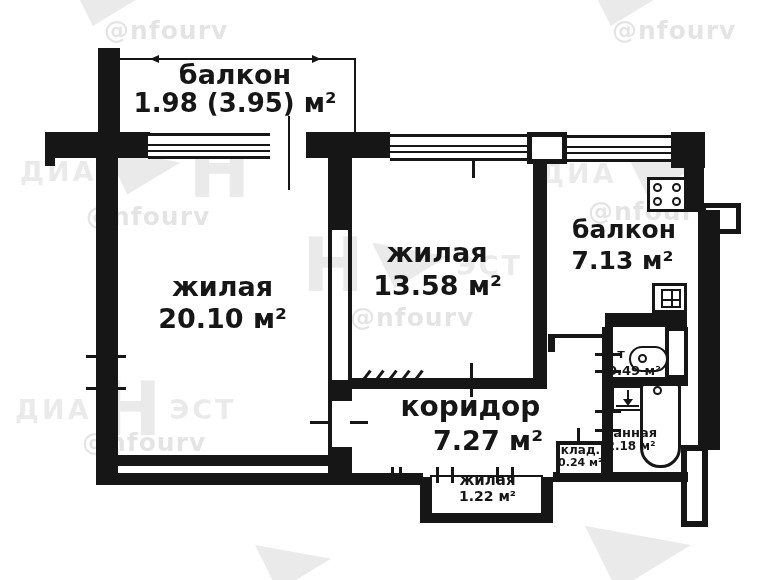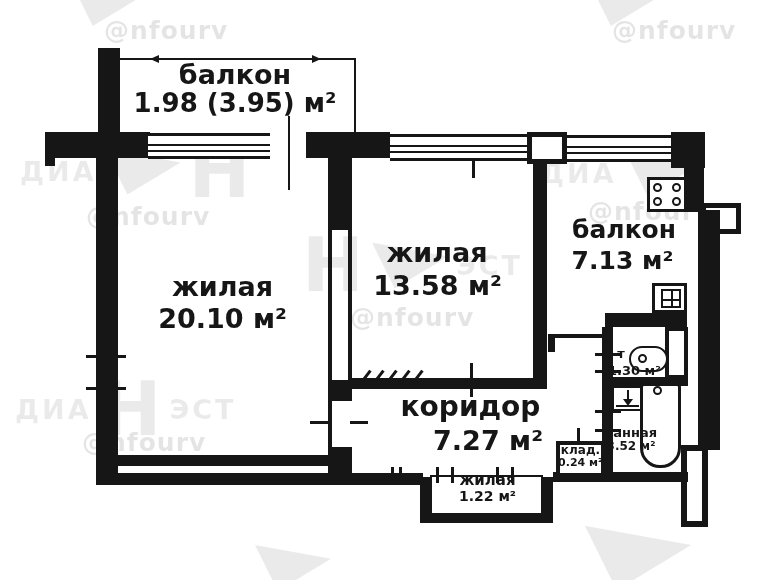--- a/index.html
+++ b/index.html
@@ -195,24 +195,24 @@
   <div class="lbl" style="left:362px;top:238px;width:150px;font-size:27px;">жилая</div>
   <div class="lbl" style="left:355px;top:271px;width:165px;font-size:27px;">13.58 м²</div>
 
   <div class="lbl" style="left:572px;top:216px;width:100px;font-size:25px;">балкон</div>
   <div class="lbl" style="left:570px;top:247px;width:105px;font-size:25px;">7.13 м²</div>
 
   <div class="lbl" style="left:393px;top:392px;width:155px;font-size:28px;">коридор</div>
   <div class="lbl" style="left:398px;top:426px;width:145px;font-size:27px;text-align:right;">7.27 м²</div>
 
   <div class="lbl" style="left:614px;top:347px;width:14px;font-size:13px;">т</div>
-  <div class="lbl" style="left:608px;top:364px;width:50px;font-size:13px;text-align:left;">1.30 м²</div>
+  <div class="lbl" style="left:608px;top:364px;width:50px;font-size:13px;text-align:left;">0.49 м²</div>
 
   <div class="lbl" style="left:603px;top:426px;width:56px;font-size:13px;">ванная</div>
-  <div class="lbl" style="left:605px;top:440px;width:52px;font-size:12px;">3.52 м²</div>
+  <div class="lbl" style="left:605px;top:440px;width:52px;font-size:12px;">2.18 м²</div>
 
   <div class="lbl" style="left:558px;top:444px;width:45px;font-size:12px;">клад.</div>
   <div class="lbl" style="left:556px;top:457px;width:49px;font-size:11px;">0.24 м²</div>
 
   <div class="lbl" style="left:455px;top:472px;width:65px;font-size:15px;">жилая</div>
   <div class="lbl" style="left:450px;top:489px;width:75px;font-size:14px;">1.22 м²</div>
 
 </div>
 
 </body></html>

